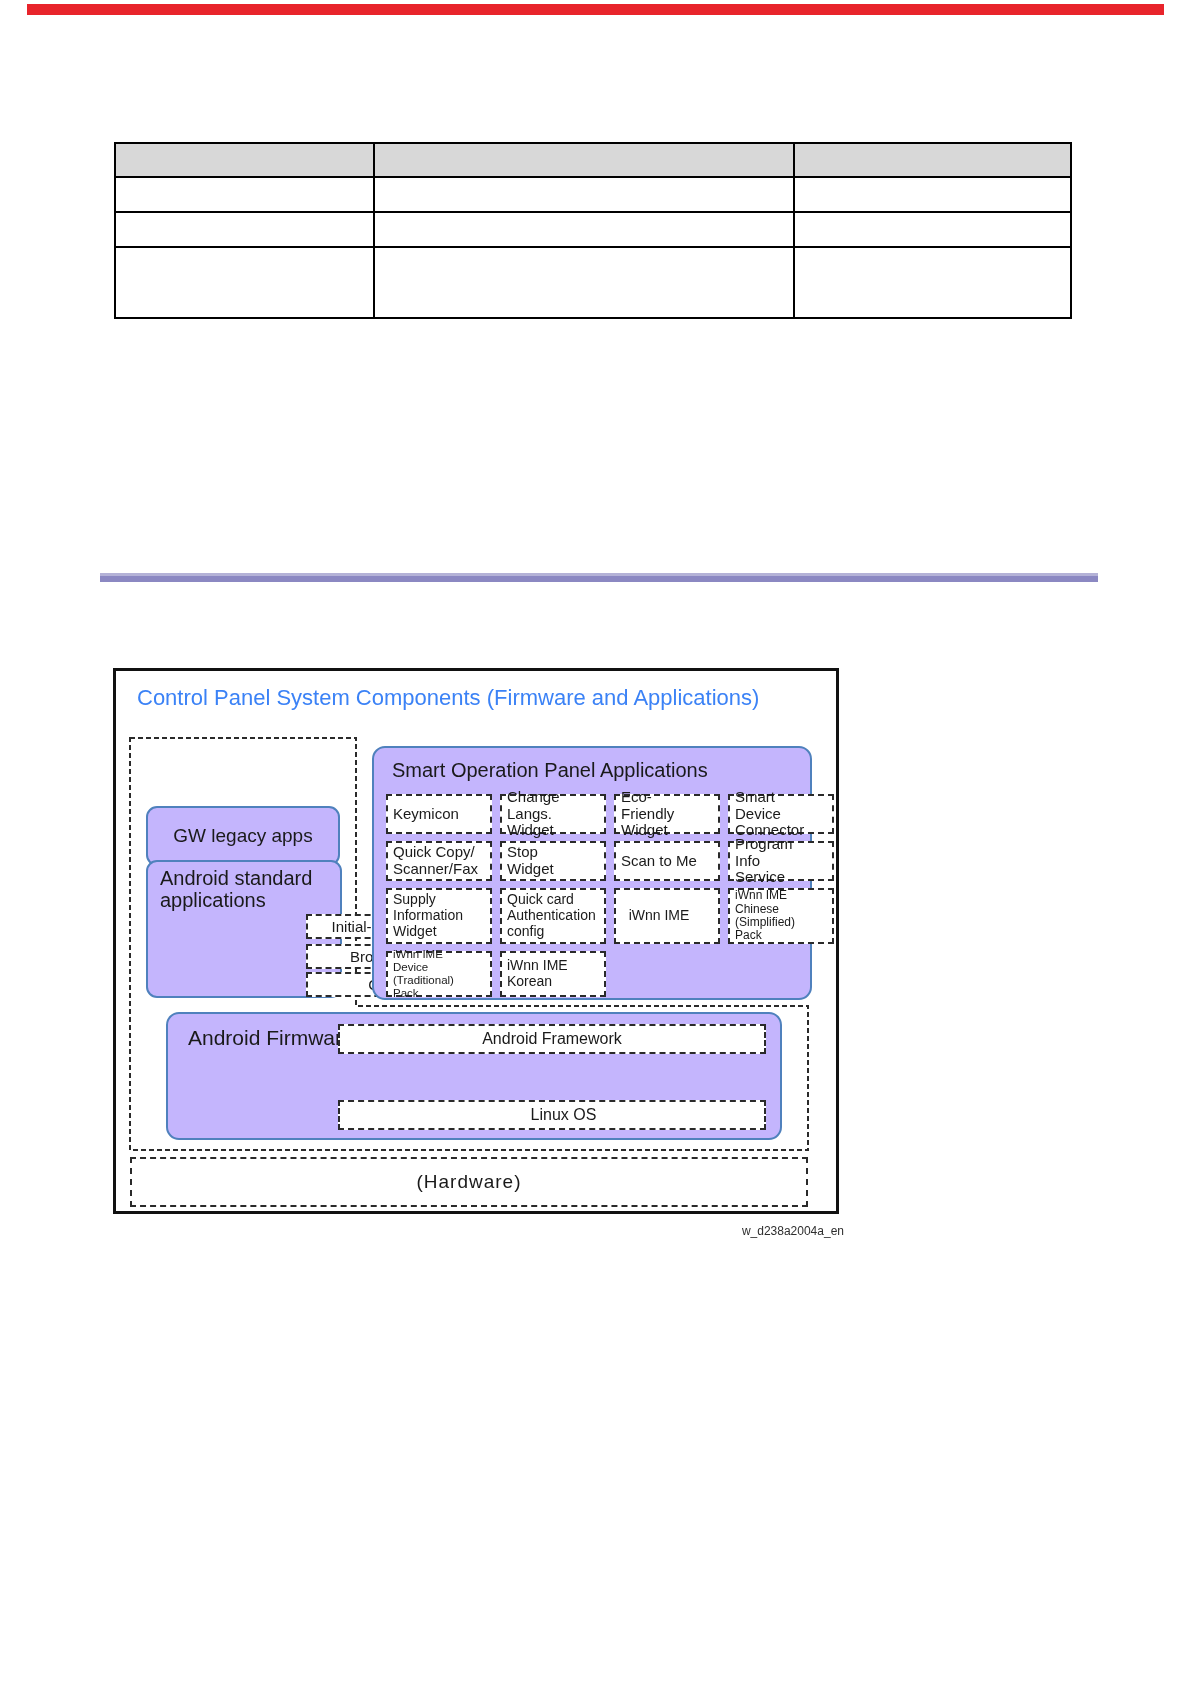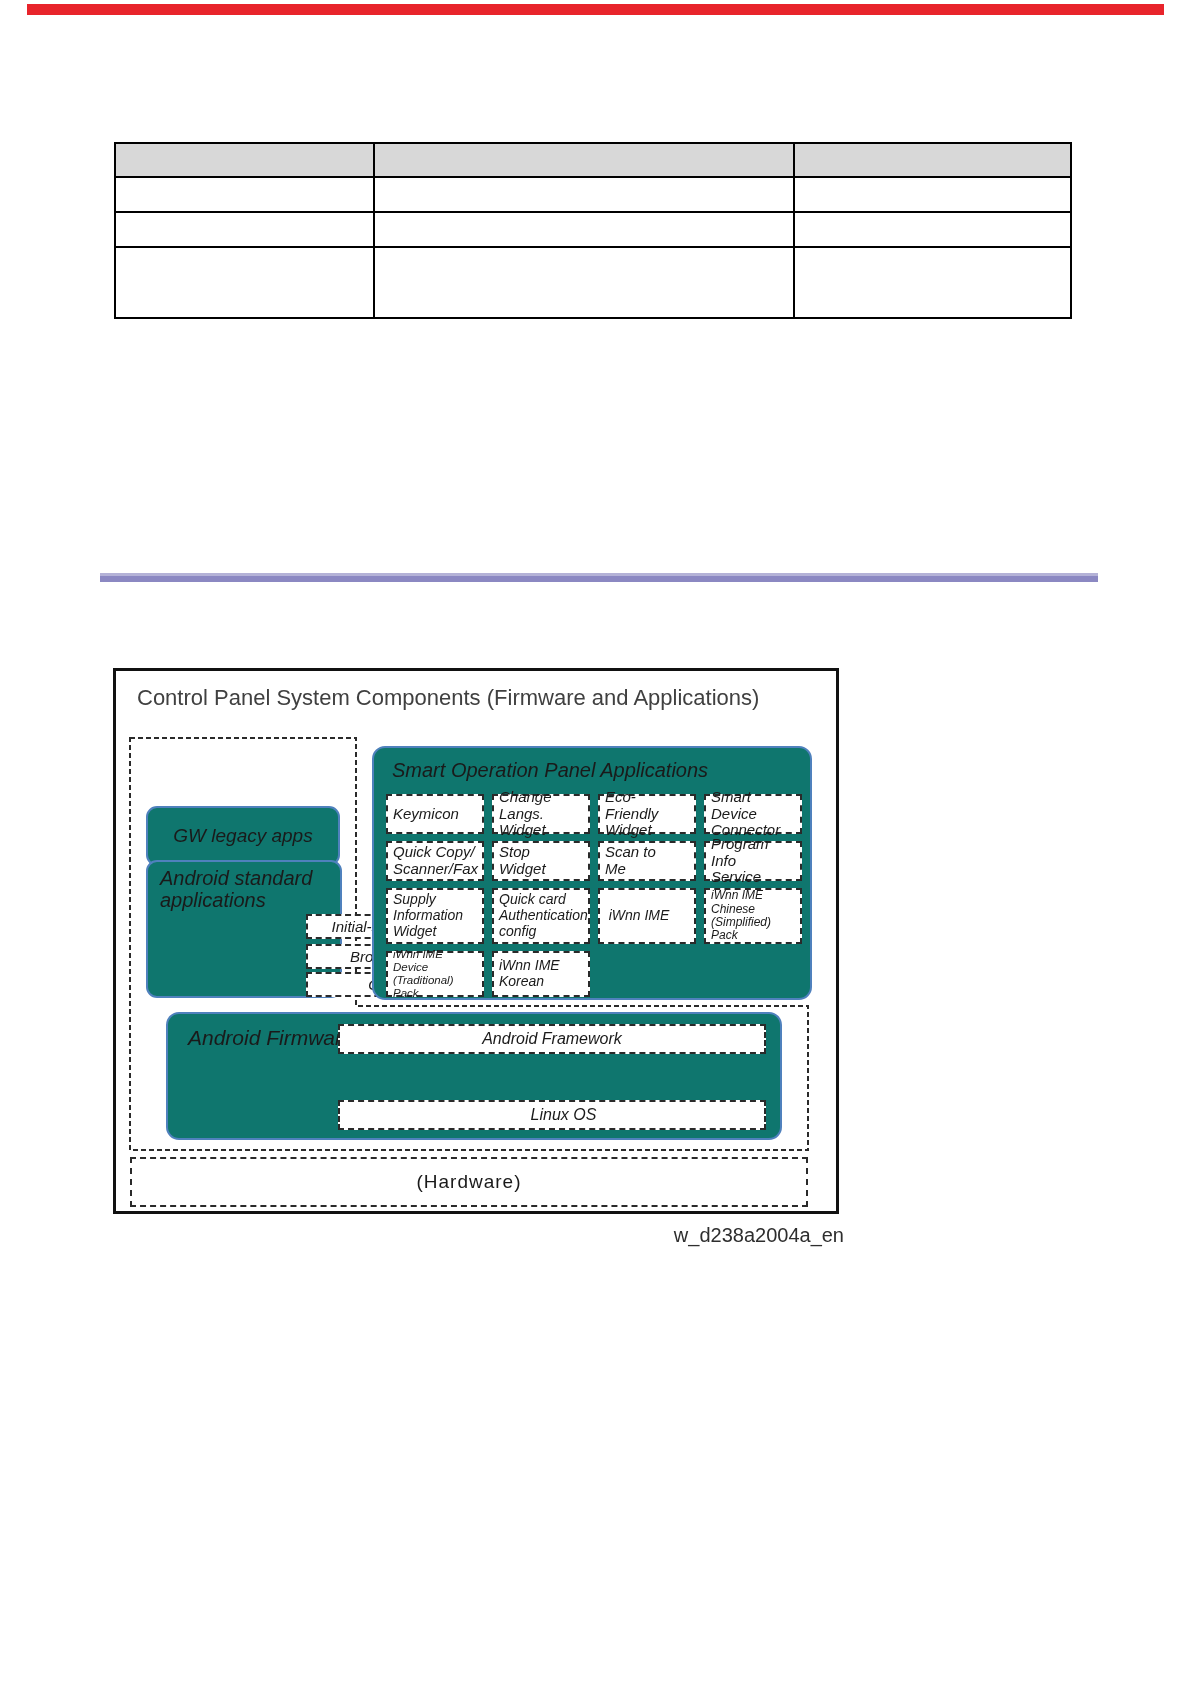--- a/index.html
+++ b/index.html
@@ -18,56 +18,56 @@
   .r-b td{height:33px;background:#fff;}
   .r-c td{height:69px;background:#fff;}
 
   
   #section-rule{position:absolute;left:100px;top:573px;width:998px;height:9px;
     background:linear-gradient(#b4b2d7 0 34%,#8b88c2 34% 100%);}
 
   
   #diagram{position:absolute;left:113px;top:668px;width:726px;height:546px;
     border:3px solid #111;background:#fff;box-sizing:border-box;}
-  #diagram-title{position:absolute;left:21px;top:14px;font-size:22px;color:#404040;white-space:nowrap;}
+  #diagram-title{position:absolute;left:21px;top:14px;font-size:22px;color:#3b82f6;white-space:nowrap;}
 
   
   #region-svg{position:absolute;left:0;top:0;width:1191px;height:1684px;pointer-events:none;}
 
-  .blue-box{position:absolute;background:#0f766e;border:2.5px solid #4f81bd;border-radius:11px;box-sizing:border-box;font-style:italic;}
+  .blue-box{position:absolute;background:#c4b5fd;border:2.5px solid #4f81bd;border-radius:11px;box-sizing:border-box;}
   .white-dash{background:#ffffff;border:2px dashed #2a2a2a;box-sizing:border-box;
     display:flex;align-items:center;}
   .wd-center{justify-content:center;text-align:center;}
 
   
   #sop-firmware-label{position:absolute;left:142px;top:745px;width:210px;font-size:21px;line-height:27px;}
   #gw-box{left:146px;top:806px;width:194px;height:60px;display:flex;align-items:center;justify-content:center;font-size:19px;}
   #android-std{left:146px;top:860px;width:196px;height:138px;}
   #android-std-label{position:absolute;left:12px;top:5px;font-size:20px;line-height:22px;}
   .std-app{position:absolute;left:12px;width:172px;height:25px;font-size:15px;justify-content:center;text-align:center;}
 
   
   #apps-box{left:372px;top:746px;width:440px;height:254px;border-radius:13px;}
   #apps-title{position:absolute;left:18px;top:11px;font-size:20px;}
   .app-row{position:absolute;left:12px;width:416px;display:flex;gap:8px;}
-  .app-cell{width:98px;font-size:15px;line-height:1.12;padding:2px 21px 2px 5px;flex:none;}
+  .app-cell{width:106px;font-size:15px;line-height:1.12;padding:2px 21px 2px 5px;flex:none;}
   .f14 .app-cell{font-size:14px;}
   .small-label{font-size:12px !important;}
   .xsmall-label{font-size:11.5px !important;}
 
   
   #af-box{left:166px;top:1012px;width:616px;height:128px;border-radius:13px;}
   #af-label{position:absolute;left:20px;top:12px;font-size:21px;white-space:nowrap;}
   .af-layer{position:absolute;left:170px;width:428px;height:30px;font-size:16px;justify-content:center;text-align:center;}
 
   
   #hw-box{position:absolute;left:130px;top:1157px;width:678px;height:50px;border:2px dashed #2a2a2a;
     box-sizing:border-box;display:flex;align-items:center;justify-content:center;font-size:19px;letter-spacing:1px;}
 
-  #diagram-caption{position:absolute;right:347px;top:1224px;font-size:20px;color:#2e2e2e;text-align:right;}
+  #diagram-caption{position:absolute;right:347px;top:1224px;font-size:12px;color:#2e2e2e;text-align:right;}
 </style>
 </head>
 <body>
 
 <div id="page">
 
   <div id="red-bar"></div>
 
   <table id="top-table">
     <tbody>

